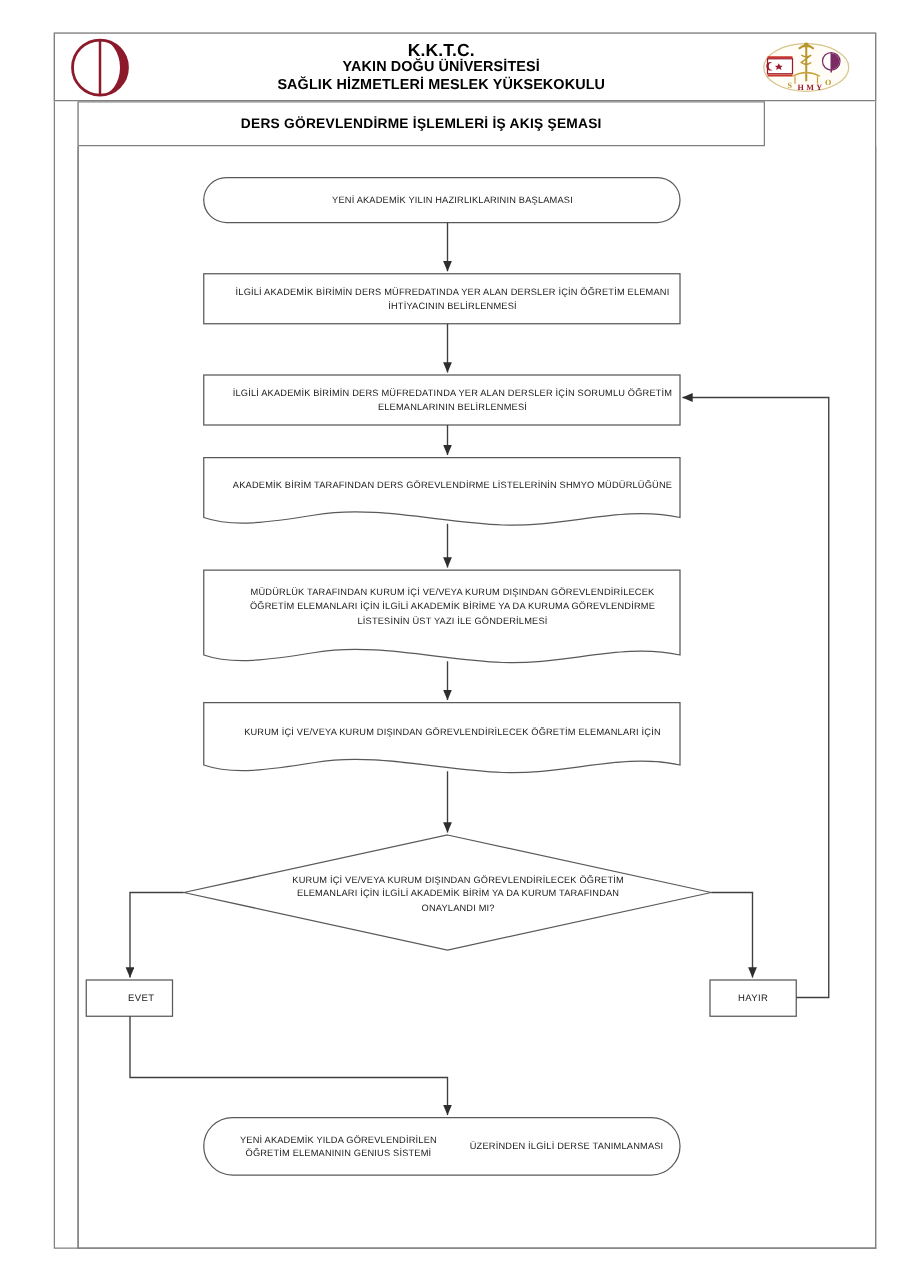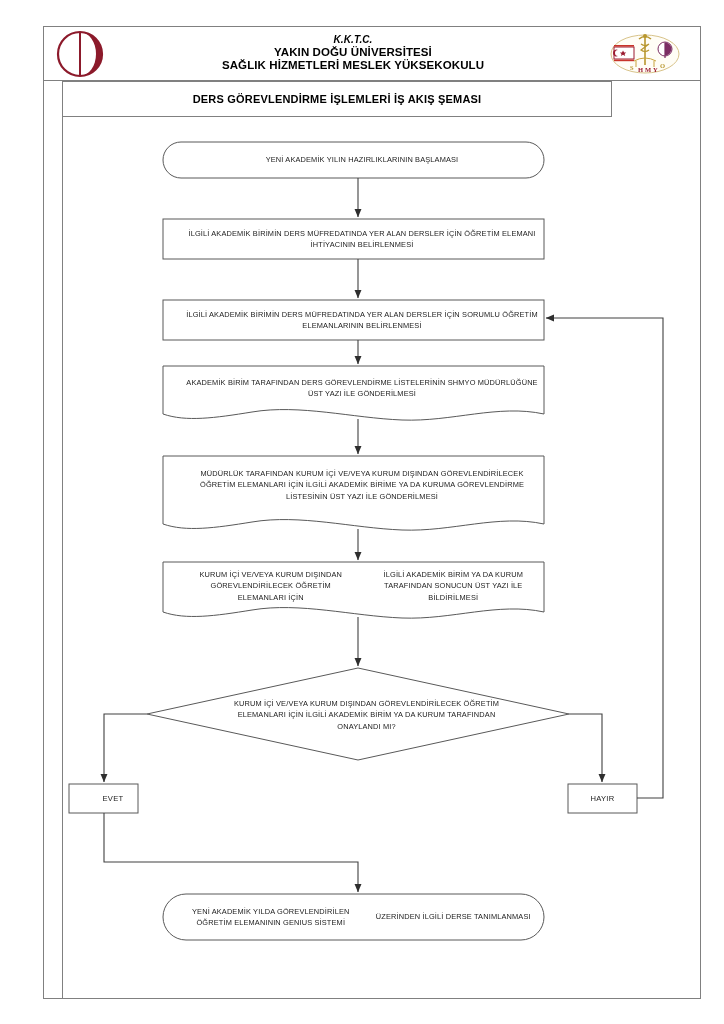--- a/index.html
+++ b/index.html
@@ -58,21 +58,21 @@
   .header-titles {
     flex: 1 1 auto;
     text-align: center;
     line-height: 1.18;
   }
   .header-titles div {
     font-weight: bold;
     letter-spacing: 0.1px;
     color: #000;
   }
-  .ht1 { font-size: 10px; font-style: italic; }
+  .ht1 { font-size: 14px; }
   .ht2 { font-size: 11.5px; }
   .ht3 { font-size: 11.5px; }
   .logo-right {
     width: 110px;
     flex: 0 0 110px;
     display: flex;
     align-items: center;
     justify-content: center;
   }
 
@@ -273,32 +273,30 @@
     <span>İHTİYACININ  BELİRLENMESİ</span>
   </div>
 
   <div class="node-text" style="left:163px; top:300px; width:381px; height:40px; flex-direction:column;">
     <span>İLGİLİ AKADEMİK BİRİMİN DERS MÜFREDATINDA YER ALAN DERSLER İÇİN  SORUMLU ÖĞRETİM</span>
     <span>ELEMANLARININ BELİRLENMESİ</span>
   </div>
 
   <div class="node-text" style="left:163px; top:366px; width:381px; height:44px; flex-direction:column;">
     <span>AKADEMİK BİRİM TARAFINDAN DERS GÖREVLENDİRME LİSTELERİNİN SHMYO MÜDÜRLÜĞÜNE</span>
-    <span>ÜST YAZI İLE GÖNDERİLMESİ</span>
   </div>
 
   <div class="node-text" style="left:163px; top:456px; width:381px; height:58px; flex-direction:column;">
     <span>MÜDÜRLÜK TARAFINDAN KURUM İÇİ VE/VEYA KURUM DIŞINDAN GÖREVLENDİRİLECEK</span>
     <span>ÖĞRETİM ELEMANLARI İÇİN İLGİLİ AKADEMİK BİRİME YA DA KURUMA GÖREVLENDİRME</span>
     <span>LİSTESİNİN ÜST YAZI İLE GÖNDERİLMESİ</span>
   </div>
 
   <div class="node-text" style="left:163px; top:562px; width:381px; height:48px; flex-direction:row;">
     <span>KURUM İÇİ VE/VEYA KURUM DIŞINDAN GÖREVLENDİRİLECEK ÖĞRETİM ELEMANLARI İÇİN</span>
-    <span>İLGİLİ AKADEMİK BİRİM YA DA KURUM TARAFINDAN SONUCUN ÜST YAZI İLE BİLDİRİLMESİ</span>
   </div>
 
   <div class="node-text" style="left:208px; top:692px; width:300px; height:46px; flex-direction:column;">
     <span>KURUM İÇİ VE/VEYA KURUM DIŞINDAN GÖREVLENDİRİLECEK ÖĞRETİM</span>
     <span>ELEMANLARI İÇİN İLGİLİ AKADEMİK BİRİM YA DA KURUM TARAFINDAN</span>
     <span>ONAYLANDI MI?</span>
   </div>
 
   <div class="lbl-small" style="left:69px; top:784px; width:88px; height:29px;border-radius:10px;">
     <span>EVET</span>

